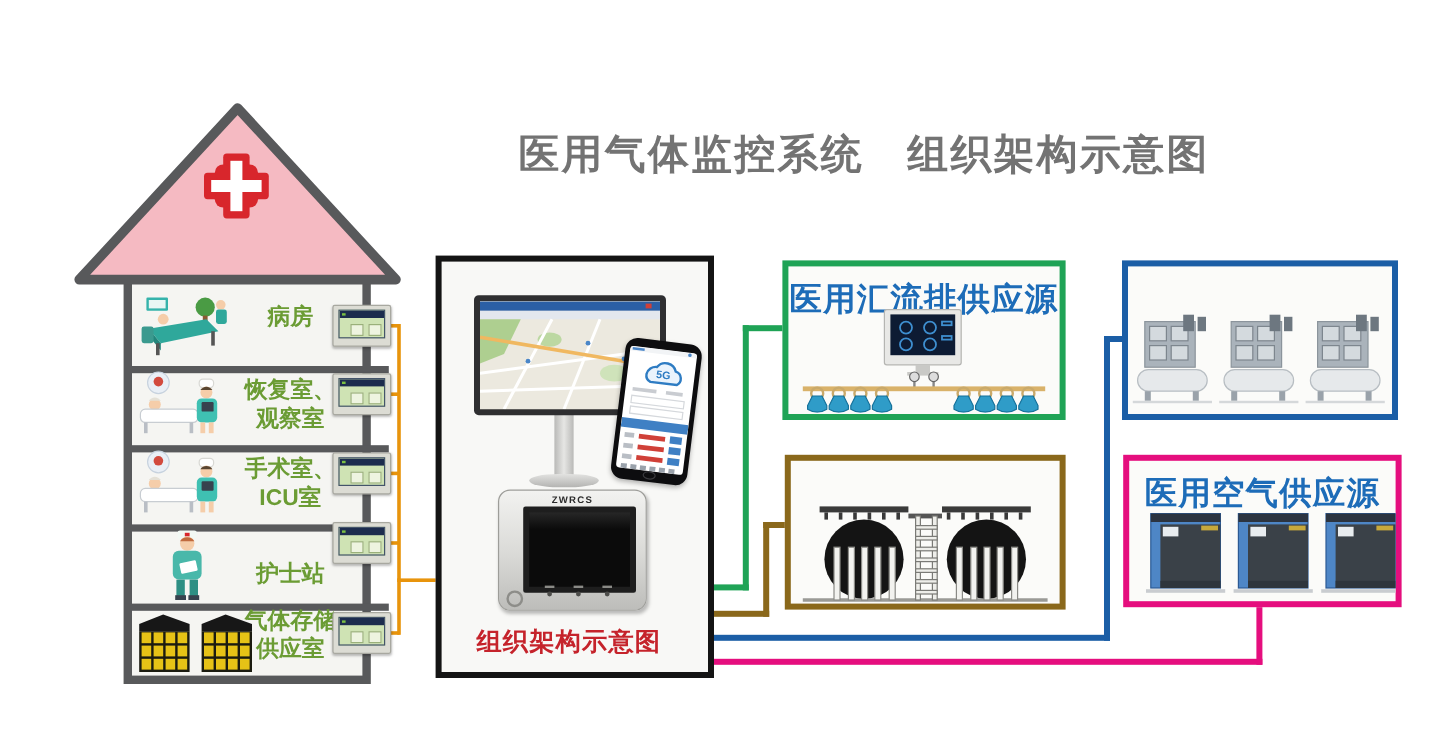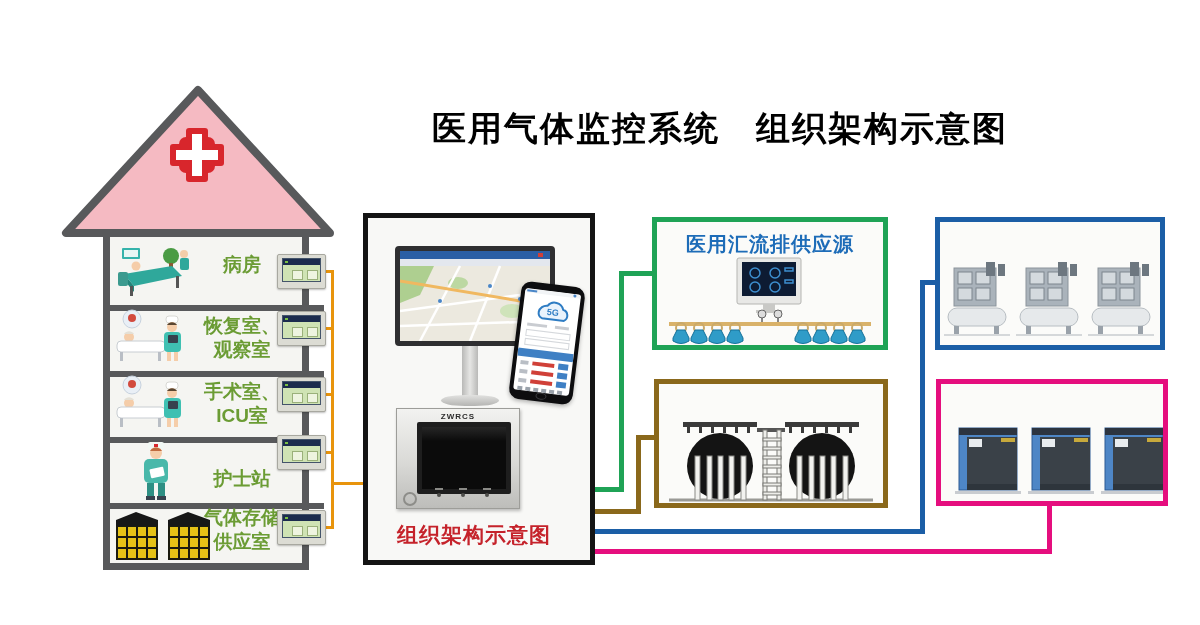--- a/index.html
+++ b/index.html
@@ -1,21 +1,21 @@
 <!DOCTYPE html>
 <html><head>
 <meta charset="utf-8">
 <style>
   html,body{margin:0;padding:0}
   body{width:1200px;height:625px;position:relative;overflow:hidden;background:#ffffff;
        font-family:"Liberation Sans", sans-serif;}
   .wire{position:absolute;z-index:1}
   
   #page-title{position:absolute;left:400px;top:106px;width:640px;text-align:center;
-    font-size:34px;font-weight:900;color:#000000;letter-spacing:2px;z-index:5}
+    font-size:34px;font-weight:900;color:#737373;letter-spacing:2px;z-index:5}
   
   #roof-svg{position:absolute;left:60px;top:82px;z-index:3}
   #cross-badge{position:absolute;left:168px;top:126px;z-index:4}
   #house-body{position:absolute;left:103px;top:229px;width:192px;height:327px;
     border:7px solid #58595b;background:#f5f5f2;z-index:2}
   .divider{position:absolute;left:110px;width:214px;height:6px;background:#58595b;z-index:3}
   .floor-label{position:absolute;left:194px;width:96px;text-align:center;font-weight:800;
     font-size:19px;line-height:24px;color:#6b9c34;white-space:pre-line;z-index:4}
   .floor-art{position:absolute;z-index:4}
   
@@ -36,39 +36,39 @@
   #monitor-neck{position:absolute;left:462px;top:341px;width:16px;height:56px;
     background:linear-gradient(90deg,#b9b9b7,#e6e6e4,#b9b9b7);z-index:3}
   #monitor-base{position:absolute;left:441px;top:395px;width:58px;height:11px;
     background:linear-gradient(180deg,#e2e2e0,#b4b4b2);border-radius:50%/60%;z-index:4}
   #phone{position:absolute;left:515px;top:284px;width:64px;height:118px;background:#0d0d0f;
     border-radius:10px;transform:rotate(7deg);box-shadow:0 2px 4px rgba(0,0,0,.3);z-index:5}
   #phone .screen{position:absolute;left:4px;top:7px;right:4px;bottom:9px;background:#ffffff;
     border-radius:3px;overflow:hidden}
   #phone .home{position:absolute;left:27px;bottom:2px;width:9px;height:5px;border:1px solid #3a3a3e;
     border-radius:50%}
-  #wall-panel{position:absolute;left:396px;top:408px;width:122px;height:99px;
+  #wall-panel{position:absolute;left:415px;top:408px;width:122px;height:99px;
     background:linear-gradient(180deg,#f2f2f0 0%,#d9d9d6 55%,#bdbdba 100%);
-    border:1px solid #9d9d99;border-radius:0;box-shadow:1px 2px 3px rgba(0,0,0,.25);z-index:4}
+    border:1px solid #9d9d99;border-radius:10px;box-shadow:1px 2px 3px rgba(0,0,0,.25);z-index:4}
   #panel-brand{position:absolute;left:0;right:0;top:3px;text-align:center;font-size:8px;
     font-weight:bold;color:#2b2b2b;letter-spacing:1px}
   #panel-screen{position:absolute;left:20px;top:13px;width:84px;height:62px;background:#0b0b0b;
     border:5px solid #1e1e1e;border-radius:2px}
   #panel-screen .glare{position:absolute;left:0;top:0;right:0;height:14px;
     background:linear-gradient(180deg,rgba(90,90,90,.35),rgba(0,0,0,0))}
   .panel-dot{position:absolute;top:84px;width:4px;height:4px;border-radius:50%;background:#4d4d4a}
   .panel-dash{position:absolute;top:79px;width:8px;height:2px;background:#8a8a86}
   #panel-logo{position:absolute;left:6px;top:83px;width:10px;height:10px;border:2px solid #8d8d89;
     border-radius:50%}
   #central-label{position:absolute;left:366px;top:521px;width:216px;text-align:center;
     font-size:21px;font-weight:900;color:#c5232b;letter-spacing:1px;z-index:4}
   
   .box{position:absolute;background:#fbfbf9;border-style:solid;border-width:5px;z-index:2}
   .box-title{position:absolute;left:0;right:0;top:9px;text-align:center;font-weight:900;
-    font-size:20px;color:#1d6cb8;letter-spacing:1px}
+    font-size:27px;color:#1d6cb8;letter-spacing:1px}
   .box-art{position:absolute}
 </style>
 </head>
 <body>
 
 <div id="page-title">医用气体监控系统　组织架构示意图</div>
 
 <div class="wire" style="left:325px;top:270px;width:8px;height:3px;background:#e8940c"></div>
 <div class="wire" style="left:325px;top:327px;width:8px;height:3px;background:#e8940c"></div>
 <div class="wire" style="left:325px;top:393px;width:8px;height:3px;background:#e8940c"></div>
@@ -453,20 +453,21 @@
         <rect x="104" y="40" width="18" height="3"></rect>
       <rect x="104" y="49" width="18" height="3"></rect>
         <rect x="104" y="58" width="18" height="3"></rect>
         <rect x="104" y="67" width="18" height="3"></rect>
         <rect x="104" y="76" width="18" height="3"></rect>
     </g>
   </svg>
 </div>
 
 <div class="box" style="left:936px;top:379px;width:222px;height:117px;border-color:#e50e7e">
+  <div class="box-title">医用空气供应源</div>
   <svg class="box-art" style="left:0;top:40px" width="222" height="75" viewBox="0 0 222 75">
     <g id="ac">
       <rect x="18" y="4" width="58" height="62" fill="#4e86c6" stroke="#2c5a94"></rect>
       <rect x="18" y="4" width="58" height="7" fill="#2c3440"></rect>
       <rect x="26" y="13" width="50" height="53" fill="#3a4148"></rect>
       <rect x="28" y="15" width="13" height="8" fill="#e8ecef"></rect>
       <rect x="60" y="14" width="14" height="4" fill="#c7a93c"></rect>
       <rect x="26" y="60" width="50" height="6" fill="#2e353c"></rect>
       <rect x="14" y="67" width="66" height="3" fill="#c9ccd0"></rect>
     </g>

